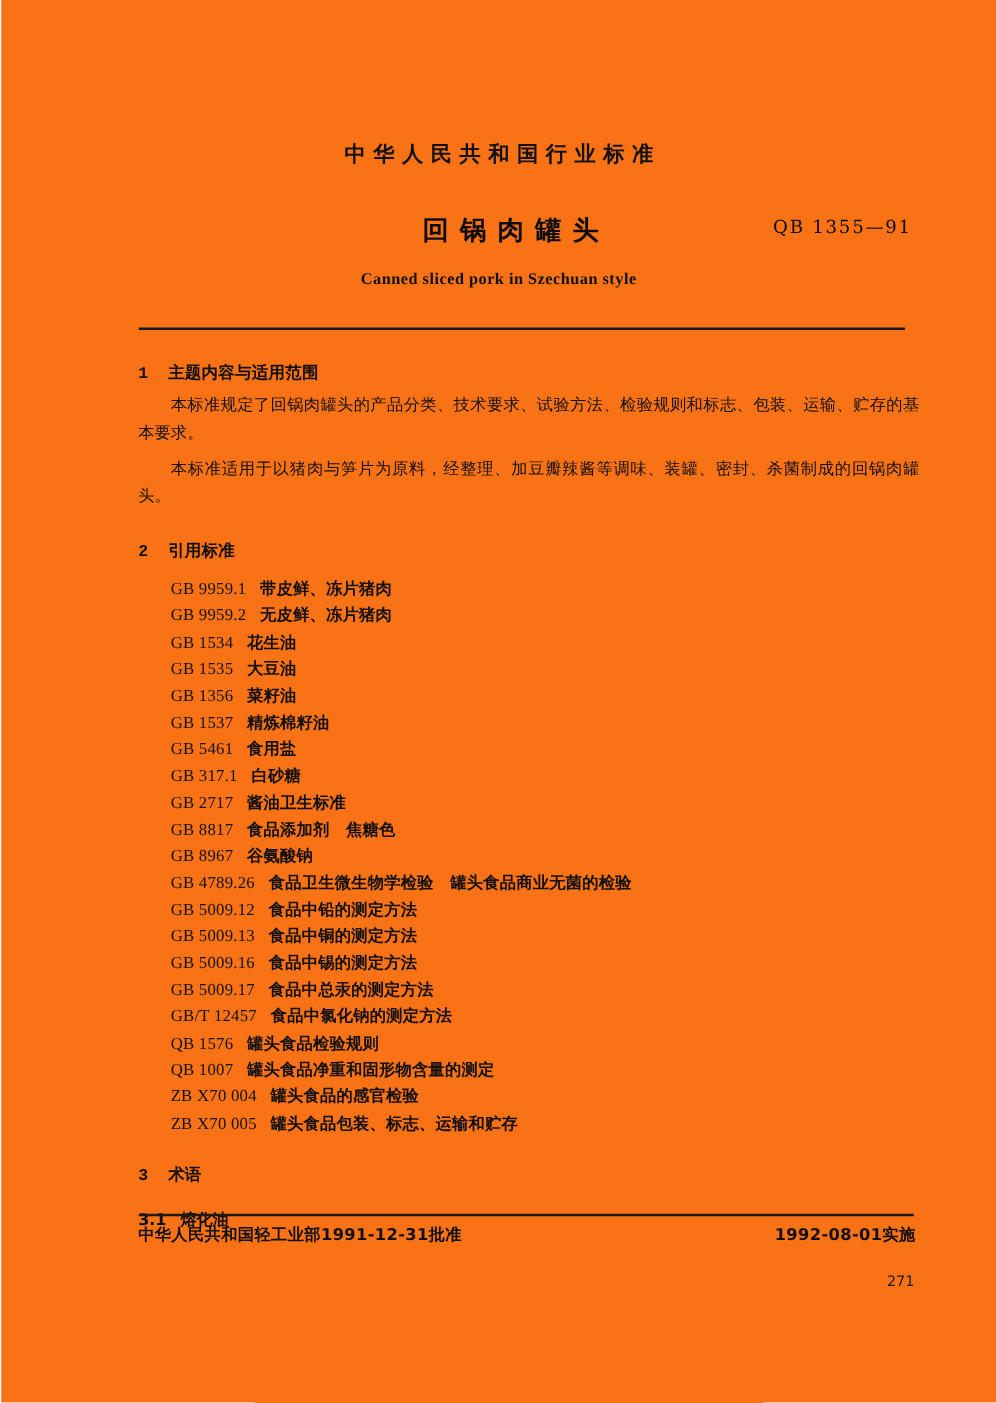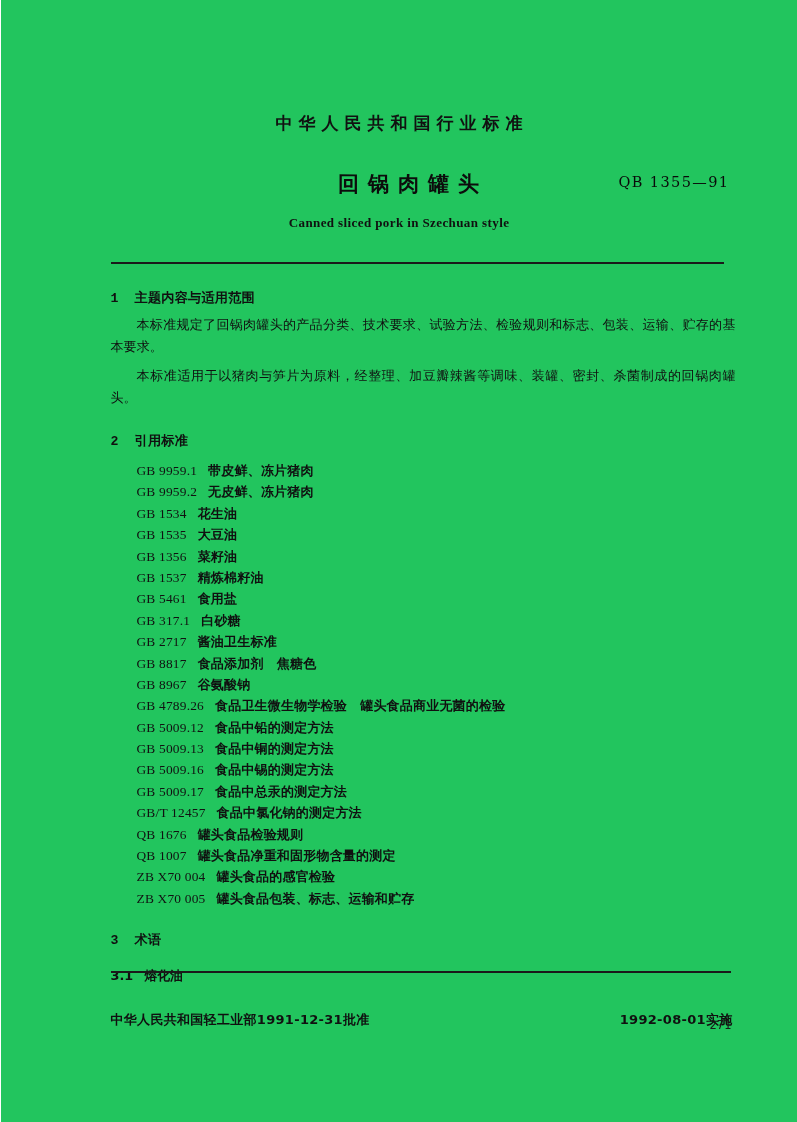--- a/index.html
+++ b/index.html
@@ -10,21 +10,21 @@
   }
   body {
     font-family: "Liberation Serif", "DejaVu Serif", serif;
     color: #0a0a0a;
   }
   #page {
     position: relative;
     width: 796px;
     height: 1122px;
     margin: 0 auto;
-    background: #22c55e;
+    background: #f97316;
     overflow: hidden;
   }
 
   
   .doc-head {
     position: absolute;
     left: 0;
     top: 112px;
     width: 797px;
     text-align: center;
@@ -171,21 +171,21 @@
     top: 979px;
     width: 622px;
     display: flex;
     justify-content: space-between;
     align-items: baseline;
     font-family: "DejaVu Sans", "Liberation Sans", sans-serif;
     font-size: 13px;
     font-weight: 700;
     color: #101010;
   }
-  .footer span { white-space: nowrap; letter-spacing: 0.3px; margin-top: 32px; }
+  .footer span { white-space: nowrap; letter-spacing: 0.3px; }
   .page-no {
     position: absolute;
     right: 65px;
     top: 1018px;
     font-family: "DejaVu Sans", "Liberation Sans", sans-serif;
     font-size: 11.5px;
     color: #1a1a1a;
   }
 </style>
 </head>
@@ -229,21 +229,21 @@
       <div class="ref-item"><span class="ref-code">GB 317.1</span><span class="ref-name">白砂糖</span></div>
       <div class="ref-item"><span class="ref-code">GB 2717</span><span class="ref-name">酱油卫生标准</span></div>
       <div class="ref-item"><span class="ref-code">GB 8817</span><span class="ref-name">食品添加剂　焦糖色</span></div>
       <div class="ref-item"><span class="ref-code">GB 8967</span><span class="ref-name">谷氨酸钠</span></div>
       <div class="ref-item"><span class="ref-code">GB 4789.26</span><span class="ref-name">食品卫生微生物学检验　罐头食品商业无菌的检验</span></div>
       <div class="ref-item"><span class="ref-code">GB 5009.12</span><span class="ref-name">食品中铅的测定方法</span></div>
       <div class="ref-item"><span class="ref-code">GB 5009.13</span><span class="ref-name">食品中铜的测定方法</span></div>
       <div class="ref-item"><span class="ref-code">GB 5009.16</span><span class="ref-name">食品中锡的测定方法</span></div>
       <div class="ref-item"><span class="ref-code">GB 5009.17</span><span class="ref-name">食品中总汞的测定方法</span></div>
       <div class="ref-item"><span class="ref-code">GB/T 12457</span><span class="ref-name">食品中氯化钠的测定方法</span></div>
-      <div class="ref-item"><span class="ref-code">QB 1676</span><span class="ref-name">罐头食品检验规则</span></div>
+      <div class="ref-item"><span class="ref-code">QB 1576</span><span class="ref-name">罐头食品检验规则</span></div>
       <div class="ref-item"><span class="ref-code">QB 1007</span><span class="ref-name">罐头食品净重和固形物含量的测定</span></div>
       <div class="ref-item"><span class="ref-code">ZB X70 004</span><span class="ref-name">罐头食品的感官检验</span></div>
       <div class="ref-item"><span class="ref-code">ZB X70 005</span><span class="ref-name">罐头食品包装、标志、运输和贮存</span></div>
     </div>
 
     <div class="sec-head sec3-head">
       <span class="num">3</span><span>术语</span>
     </div>
 
     <div class="sub-head">

